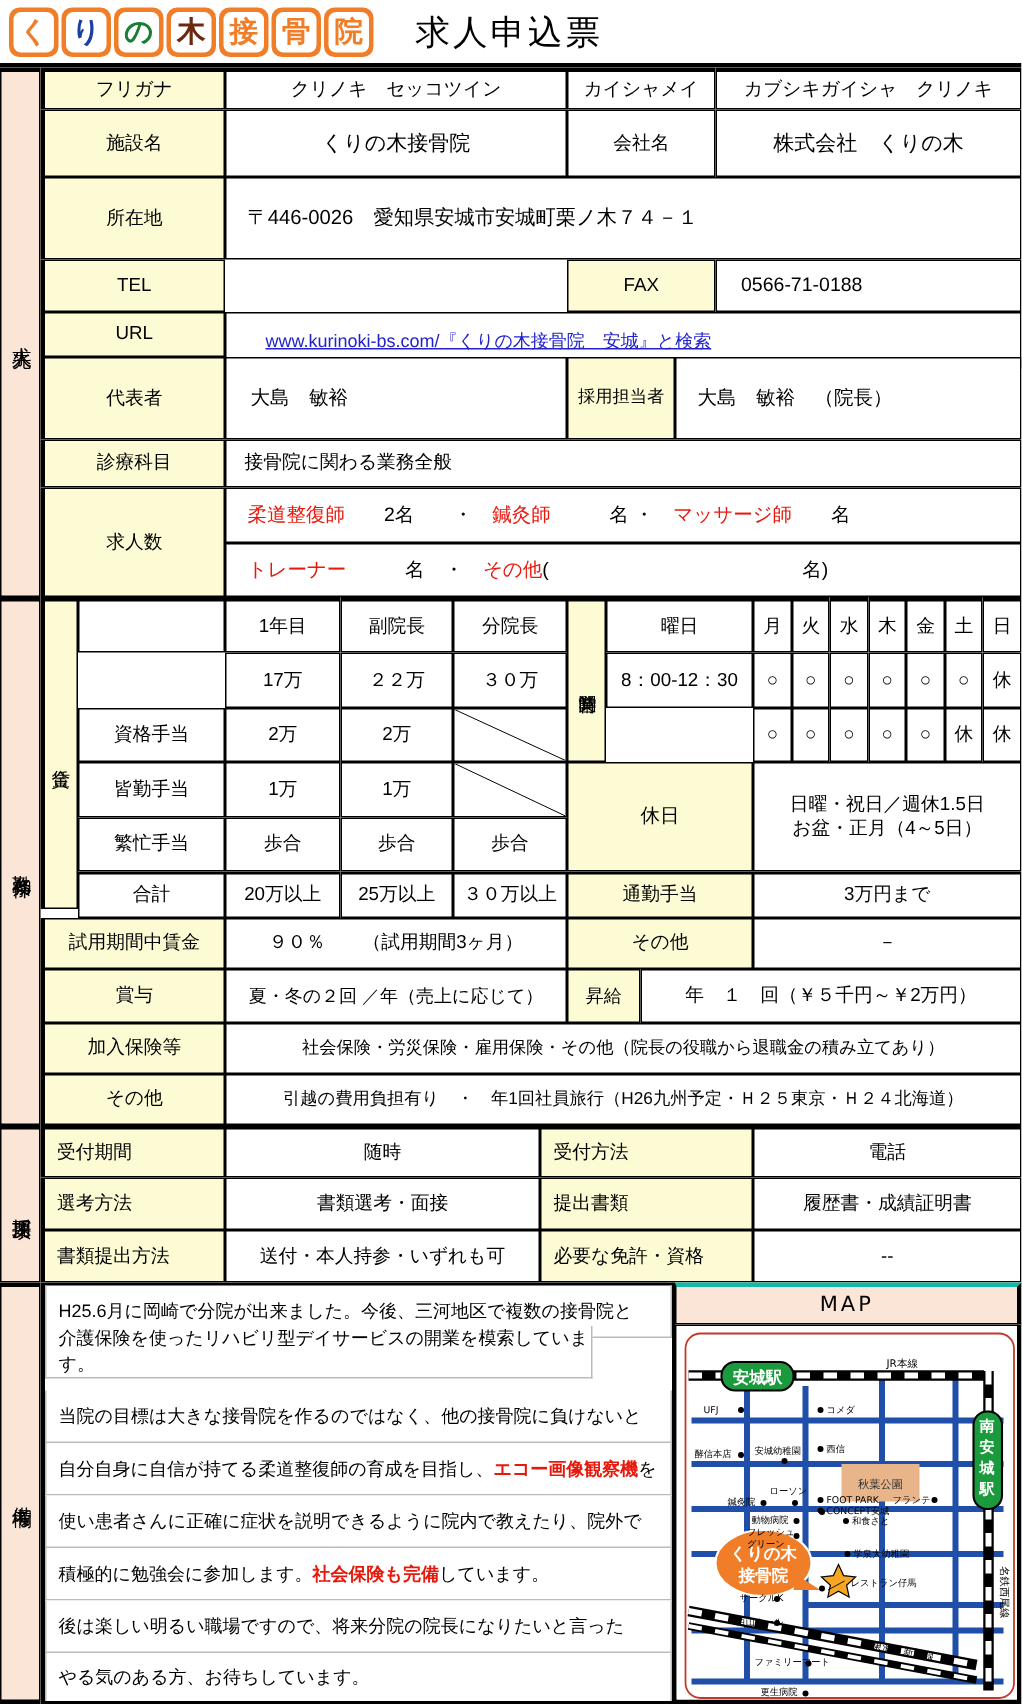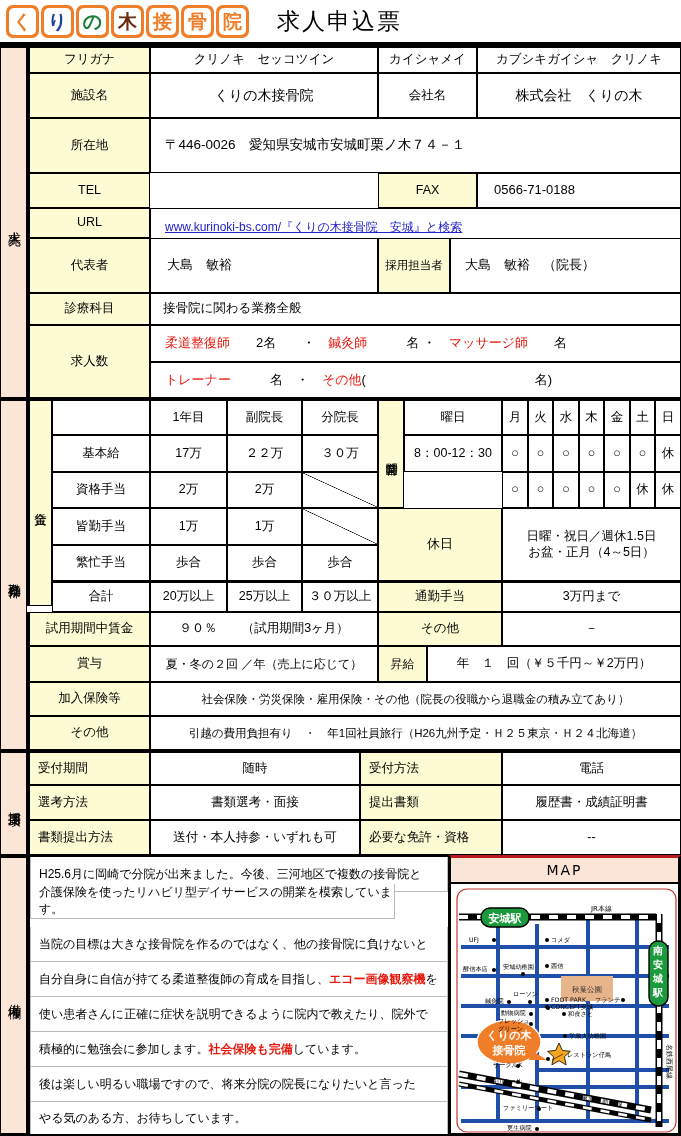--- a/index.html
+++ b/index.html
@@ -154,21 +154,21 @@
   <div class="cell" style="left:477px;top:73px;width:204px;height:45px;font-size:14px;">株式会社　くりの木</div>
 
   <div class="cell lbl thickleft" style="left:27px;top:118px;width:123px;height:55px;">所在地</div>
   <div class="cell left" style="left:150px;top:118px;width:531px;height:55px;font-size:13.5px;padding-left:14px;">〒446-0026　愛知県安城市安城町栗ノ木７４－１</div>
 
   <div class="cell lbl thickleft" style="left:27px;top:173px;width:123px;height:35px;">TEL</div>
   <div class="cell lbl" style="left:378px;top:173px;width:99px;height:35px;">FAX</div>
   <div class="cell left" style="left:477px;top:173px;width:204px;height:35px;padding-left:16px;font-size:13px;">0566-71-0188</div>
 
   <div class="cell lbl thickleft" style="left:27px;top:208px;width:123px;height:30px;">URL</div>
-  <div class="cell left" style="left:150px;top:208px;width:531px;height:38px;padding-left:14px;text-align:right;">
+  <div class="cell left" style="left:150px;top:208px;width:531px;height:38px;padding-left:26px;text-align:right;">
     <span class="url">www.kurinoki-bs.com/『くりの木接骨院　安城』と検索</span>
   </div>
 
   <div class="cell lbl thickleft" style="left:27px;top:238px;width:123px;height:55px;">代表者</div>
   <div class="cell left" style="left:150px;top:238px;width:228px;height:55px;padding-left:16px;font-size:13px;">大島　敏裕</div>
   <div class="cell lbl" style="left:378px;top:238px;width:72px;height:55px;font-size:11.5px;">採用担当者</div>
   <div class="cell left" style="left:450px;top:238px;width:231px;height:55px;padding-left:14px;font-size:13px;">大島　敏裕　（院長）</div>
 
   <div class="cell lbl thickleft" style="left:27px;top:293px;width:123px;height:32px;">診療科目</div>
   <div class="cell left" style="left:150px;top:293px;width:531px;height:32px;padding-left:12px;font-size:12.5px;">接骨院に関わる業務全般</div>
@@ -189,21 +189,20 @@
       <span>(　　　　　　　　　　　　　名)</span>
     </div>
 
   <div class="cell lbl vert thicktop thickleft" style="left:27px;top:398px;width:25px;height:208px;">賃金</div>
 
   <div class="cell thicktop" style="left:52px;top:398px;width:98px;height:37px;"></div>
   <div class="cell thicktop" style="left:150px;top:398px;width:77px;height:37px;">1年目</div>
   <div class="cell thicktop" style="left:227px;top:398px;width:75px;height:37px;">副院長</div>
   <div class="cell thicktop" style="left:302px;top:398px;width:76px;height:37px;">分院長</div>
 
-  <div class="cell" style="left:52px;top:435px;width:98px;height:37px;">基本給</div>
   <div class="cell" style="left:150px;top:435px;width:77px;height:37px;">17万</div>
   <div class="cell" style="left:227px;top:435px;width:75px;height:37px;">２２万</div>
   <div class="cell" style="left:302px;top:435px;width:76px;height:37px;">３０万</div>
 
   <div class="cell" style="left:52px;top:472px;width:98px;height:36px;">資格手当</div>
   <div class="cell" style="left:150px;top:472px;width:77px;height:36px;">2万</div>
   <div class="cell" style="left:227px;top:472px;width:75px;height:36px;">2万</div>
   <div class="cell diag" style="left:302px;top:472px;width:76px;height:36px;"></div>
 
   <div class="cell" style="left:52px;top:508px;width:98px;height:37px;">皆勤手当</div>
@@ -310,21 +309,21 @@
       <span class="redb">社会保険も完備</span>
       <span>しています。</span>
     </div>
   <div class="remark" style="left:30px;top:1067px;width:418px;height:35px;">
       <span>後は楽しい明るい職場ですので、将来分院の院長になりたいと言った</span>
     </div>
   <div class="remark" style="left:30px;top:1102px;width:418px;height:32px;border-bottom:none;">
       <span>やる気のある方、お待ちしています。</span>
     </div>
 
-  <div id="map-head" style="left:450px;top:855px;width:231px;height:28px;border-top:3px solid #b91c1c;border-right:3px solid #000;">MAP</div>
+  <div id="map-head" style="left:450px;top:855px;width:231px;height:28px;border-top:3px solid #14b8a6;border-right:3px solid #000;">MAP</div>
   <div id="map-box" style="left:450px;top:883px;width:231px;height:253px;border-right:3px solid #000;border-bottom:3px solid #000;">
     <svg width="231" height="253" viewBox="0 0 231 253">
       <rect x="0" y="0" width="231" height="253" fill="#ffffff"></rect>
       <rect x="6" y="5" width="219" height="243" rx="10" ry="10" fill="none" stroke="#c0392b" stroke-width="1.2"></rect>
 
       <g stroke="#1f4fa8" stroke-width="4" fill="none">
         <line x1="10" y1="63" x2="218" y2="63"></line>
         <line x1="10" y1="92" x2="218" y2="92"></line>
         <line x1="10" y1="122" x2="218" y2="122"></line>
         <line x1="10" y1="152" x2="218" y2="152"></line>

